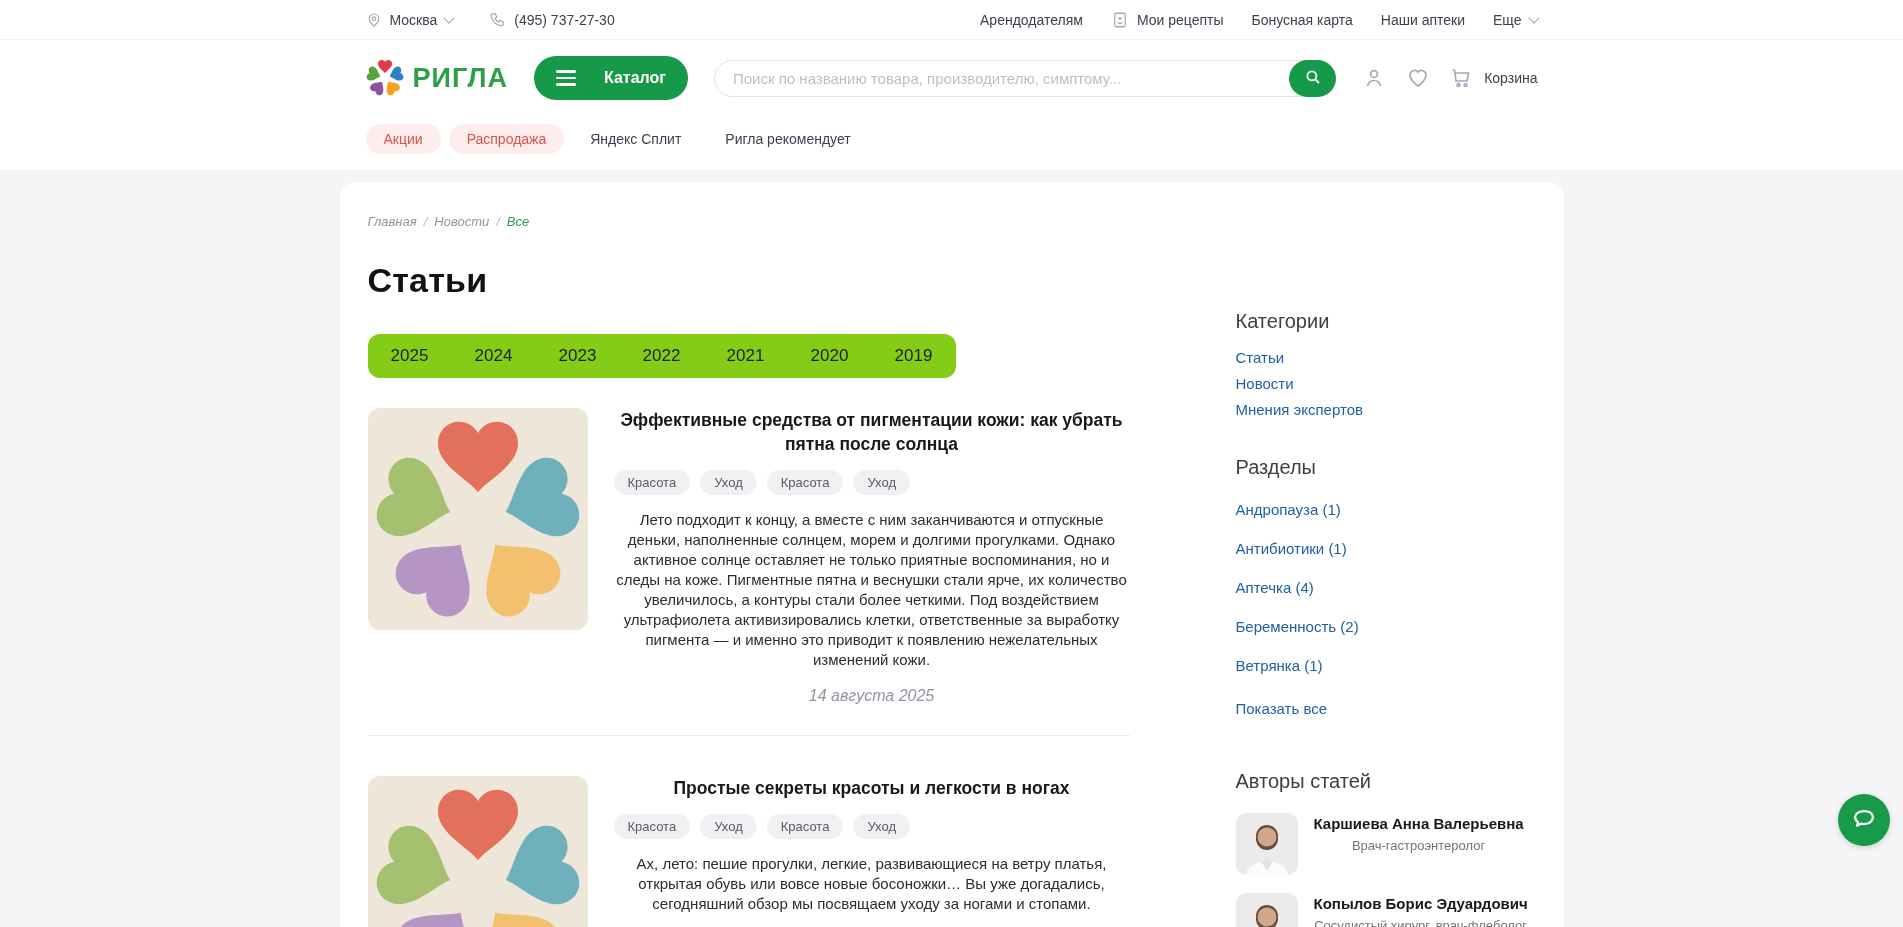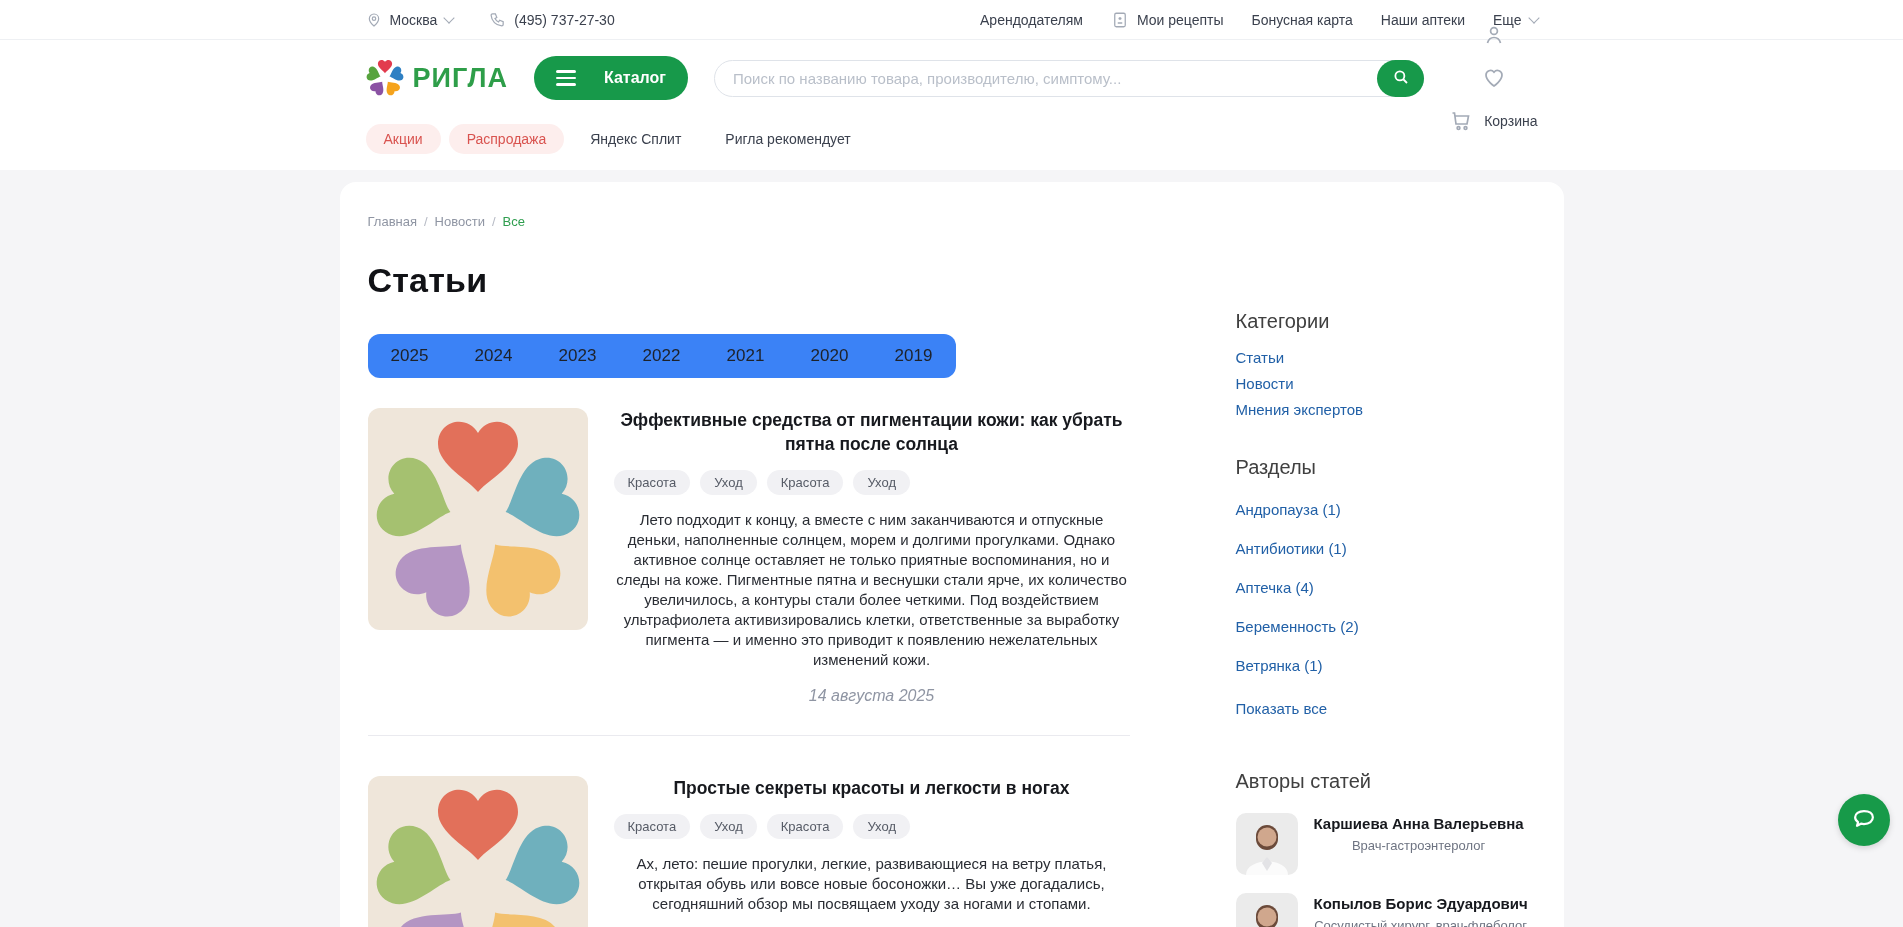--- a/index.html
+++ b/index.html
@@ -26,43 +26,43 @@
   .header-row { display:flex; align-items:center; padding:0 26px; height:60px; }
   .logo { display:flex; align-items:center; gap:9px; cursor:pointer; }
   .logo-text { font-size:27px; font-weight:bold; color:#2e9e49; letter-spacing:1px; }
   .catalog-btn { margin-left:26px; height:44px; padding:0 22px; border:none; border-radius:24px; background:#17994a; color:#fff; font-size:16px; font-weight:bold; display:flex; align-items:center; gap:28px; cursor:pointer; font-family:inherit; }
   .burger { display:flex; flex-direction:column; gap:4px; }
   .burger span { display:block; width:20px; height:2.5px; background:#fff; border-radius:2px; }
   .search-wrap { flex:1; margin:0 26px 0 26px; position:relative; height:37px; }
   .search-input { width:100%; height:37px; border:1px solid #dfe3e9; border-radius:19px; padding:0 60px 0 18px; font-size:15px; font-family:inherit; color:#23262d; outline:none; }
   .search-input::placeholder { color:#b9bfc9; }
   .search-btn { position:absolute; right:0; top:0; width:47px; height:37px; border:none; border-radius:19px; background:#17994a; display:flex; align-items:center; justify-content:center; cursor:pointer; }
-  .header-icons { display:flex; align-items:center; gap:19px;flex-direction:column; }
+  .header-icons { display:flex; align-items:center; gap:19px; }
   .hicon { display:inline-flex; color:#a3aab6; cursor:pointer; }
   .cart { display:flex; align-items:center; gap:9px; cursor:pointer; font-size:14px; color:#3b414e; }
 
   
   .quicknav { display:flex; align-items:center; gap:8px; padding:16px 26px 0; }
   .qn-item { font-size:14px; color:#3b414e; padding:7px 18px; border-radius:16px; cursor:pointer; white-space:nowrap; }
   .qn-item.hl { background:#fdeeed; color:#d9534f; }
 
   
   .card { width:1224px; margin:12px auto 0; background:#fff; border-radius:16px 16px 0 0; padding:32px 28px 0; min-height:765px; display:flex; }
   .main { width:762px; }
 
   .breadcrumb { font-size:13px; color:#8f95a3; display:flex; gap:0; }
-  .crumb { display:flex; align-items:center; }
+  .crumb { display:flex; align-items:center;font-style:italic; }
   .crumb a { color:#8f95a3; text-decoration:none; cursor:pointer; }
   .crumb.active a { color:#2f9e4f; }
   .crumb-sep { margin:0 7px; color:#b6bac4; }
   .crumb:last-child .crumb-sep { display:none; }
 
   h1.page-title { font-size:34px; margin:32px 0 0; color:#111216; letter-spacing:.2px; }
 
-  .year-tabs { margin-top:34px; width:588px; height:44px; background:#3b82f6; border-radius:12px; display:flex; align-items:center; }
+  .year-tabs { margin-top:34px; width:588px; height:44px; background:#84cc16; border-radius:12px; display:flex; align-items:center; }
   .year-tab { flex:1; text-align:center; font-size:17px; color:#1d2129; cursor:pointer; }
 
   .articles { margin-top:30px; }
   .article { display:flex; gap:26px;text-align:center; }
   .article + .article { margin-top:30px; padding-top:40px; border-top:1px solid #eaeaef; }
   .thumb { width:220px; height:222px; border-radius:12px; overflow:hidden; flex-shrink:0; cursor:pointer; }
   .art-content { flex:1; padding-top:1px; }
   .art-title { font-size:17.5px; font-weight:bold; line-height:1.35; color:#17191e; cursor:pointer; }
   .tags { display:flex; gap:10px; margin-top:14px; flex-wrap:wrap; }
   .tag { background:#f1f1f4; color:#565b66; font-size:13px; line-height:25px; padding:0 14px; border-radius:14px; cursor:pointer; }

